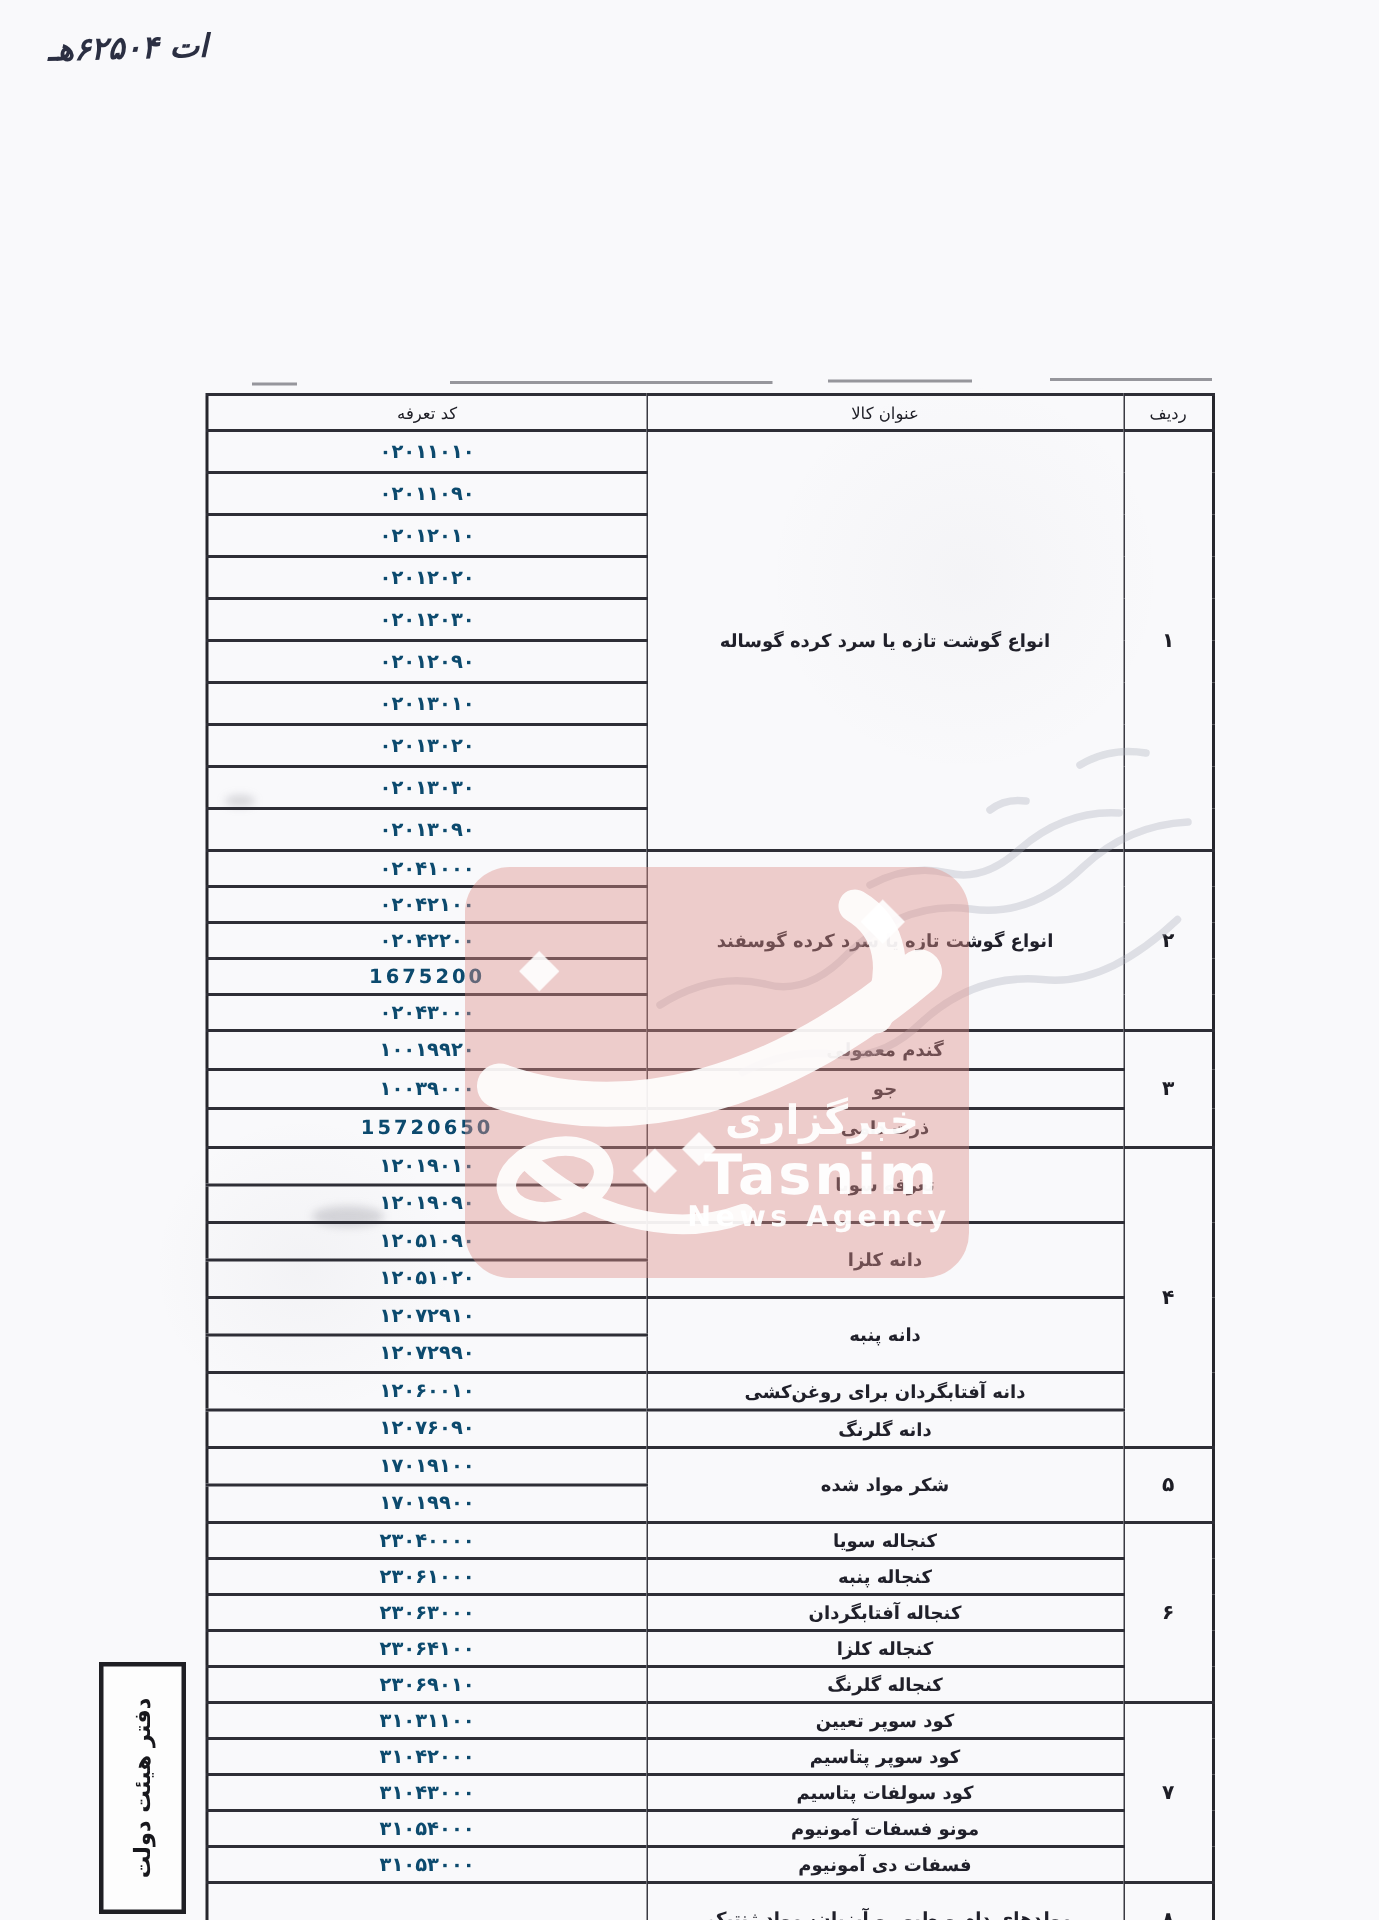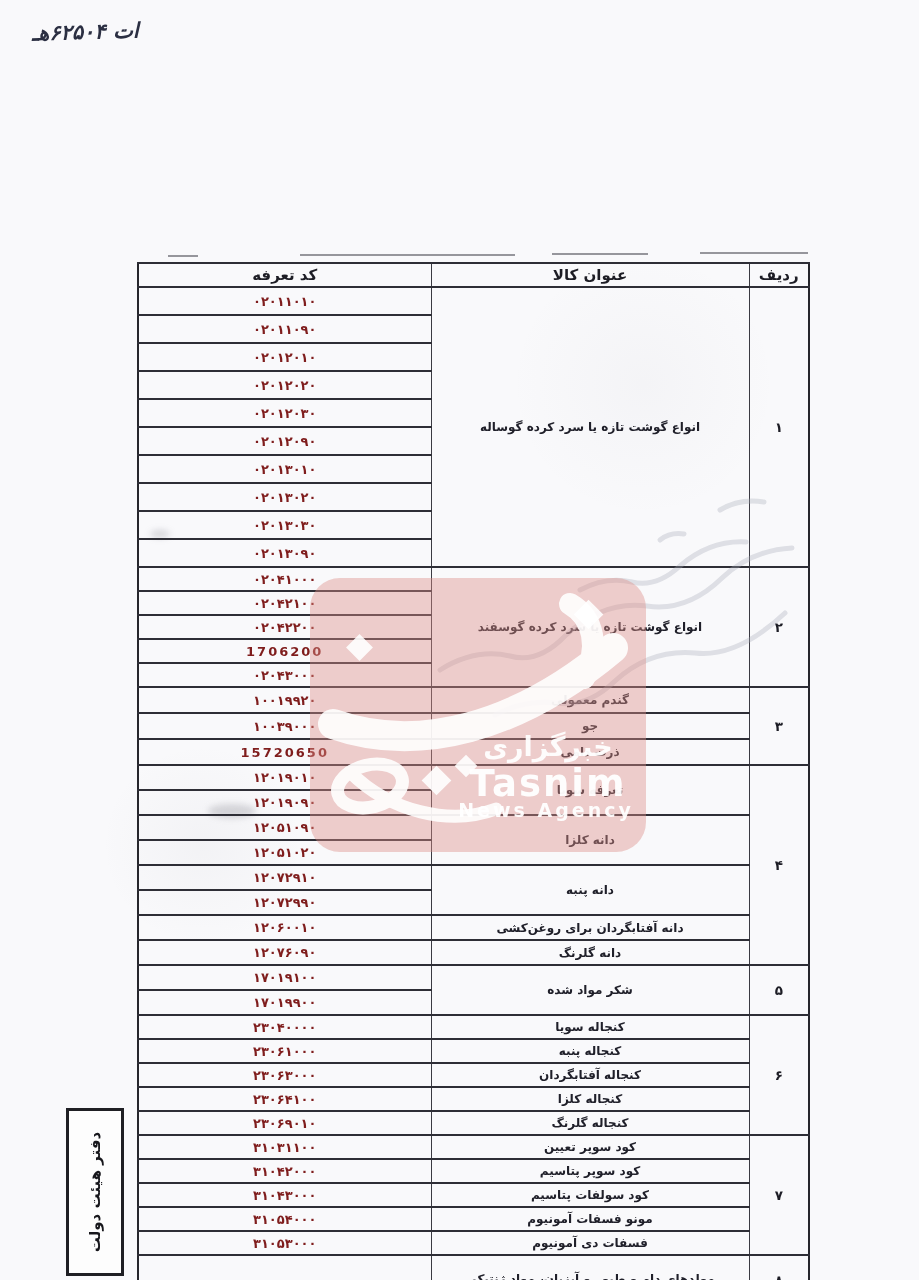--- a/index.html
+++ b/index.html
@@ -26,22 +26,22 @@
   table.tariff{
     width:100%;border-collapse:collapse;table-layout:fixed;
     border:2px solid #26262c;background:transparent;
   }
   .tariff th,.tariff td{
     border-top:2px solid #2e2e36;border-bottom:2px solid #2e2e36;
     border-left:1px solid #3a3a42;border-right:1px solid #3a3a42;
     text-align:center;vertical-align:middle;padding:0 4px;
     overflow:hidden;
   }
-  .tariff th{height:22px;font-size:15px;font-weight:bold;color:#1d1d25;}
-  .code-cell{font-size:13px;font-weight:bold;letter-spacing:2px;color:#7f1d1d;}
+  .tariff th{height:22px;font-size:11px;font-weight:normal;color:#1d1d25;}
+  .code-cell{font-size:13px;font-weight:bold;letter-spacing:2px;color:#0c4a6e;}
   .title-cell{font-size:12px;font-weight:bold;color:#20202a;}
   .radif-cell{font-size:13.5px;font-weight:bold;color:#1d1d25;}
   tr.g0 td{height:26px}
   tr.g1 td{height:22px}
   tr.g2 td{height:24px}
   tr.g3 td{height:23px}
   tr.g4 td{height:23px}
   tr.g5 td{height:22px}
   tr.g6 td{height:22px}
   tr.g7 td{height:88px}
@@ -144,21 +144,21 @@
           <td rowspan="5" class="title-cell">انواع گوشت تازه یا سرد کرده گوسفند</td>
           <td class="code-cell">۰۲۰۴۱۰۰۰</td>
         </tr>
         <tr class="g1">
           <td class="code-cell">۰۲۰۴۲۱۰۰</td>
         </tr>
         <tr class="g1">
           <td class="code-cell">۰۲۰۴۲۲۰۰</td>
         </tr>
         <tr class="g1">
-          <td class="code-cell">1706200</td>
+          <td class="code-cell">1675200</td>
         </tr>
         <tr class="g1">
           <td class="code-cell">۰۲۰۴۳۰۰۰</td>
         </tr>
         <tr class="g2">
           <td rowspan="3" class="radif-cell">۳</td>
           <td rowspan="1" class="title-cell">گندم معمولی</td>
           <td class="code-cell">۱۰۰۱۹۹۲۰</td>
         </tr>
         <tr class="g2">

